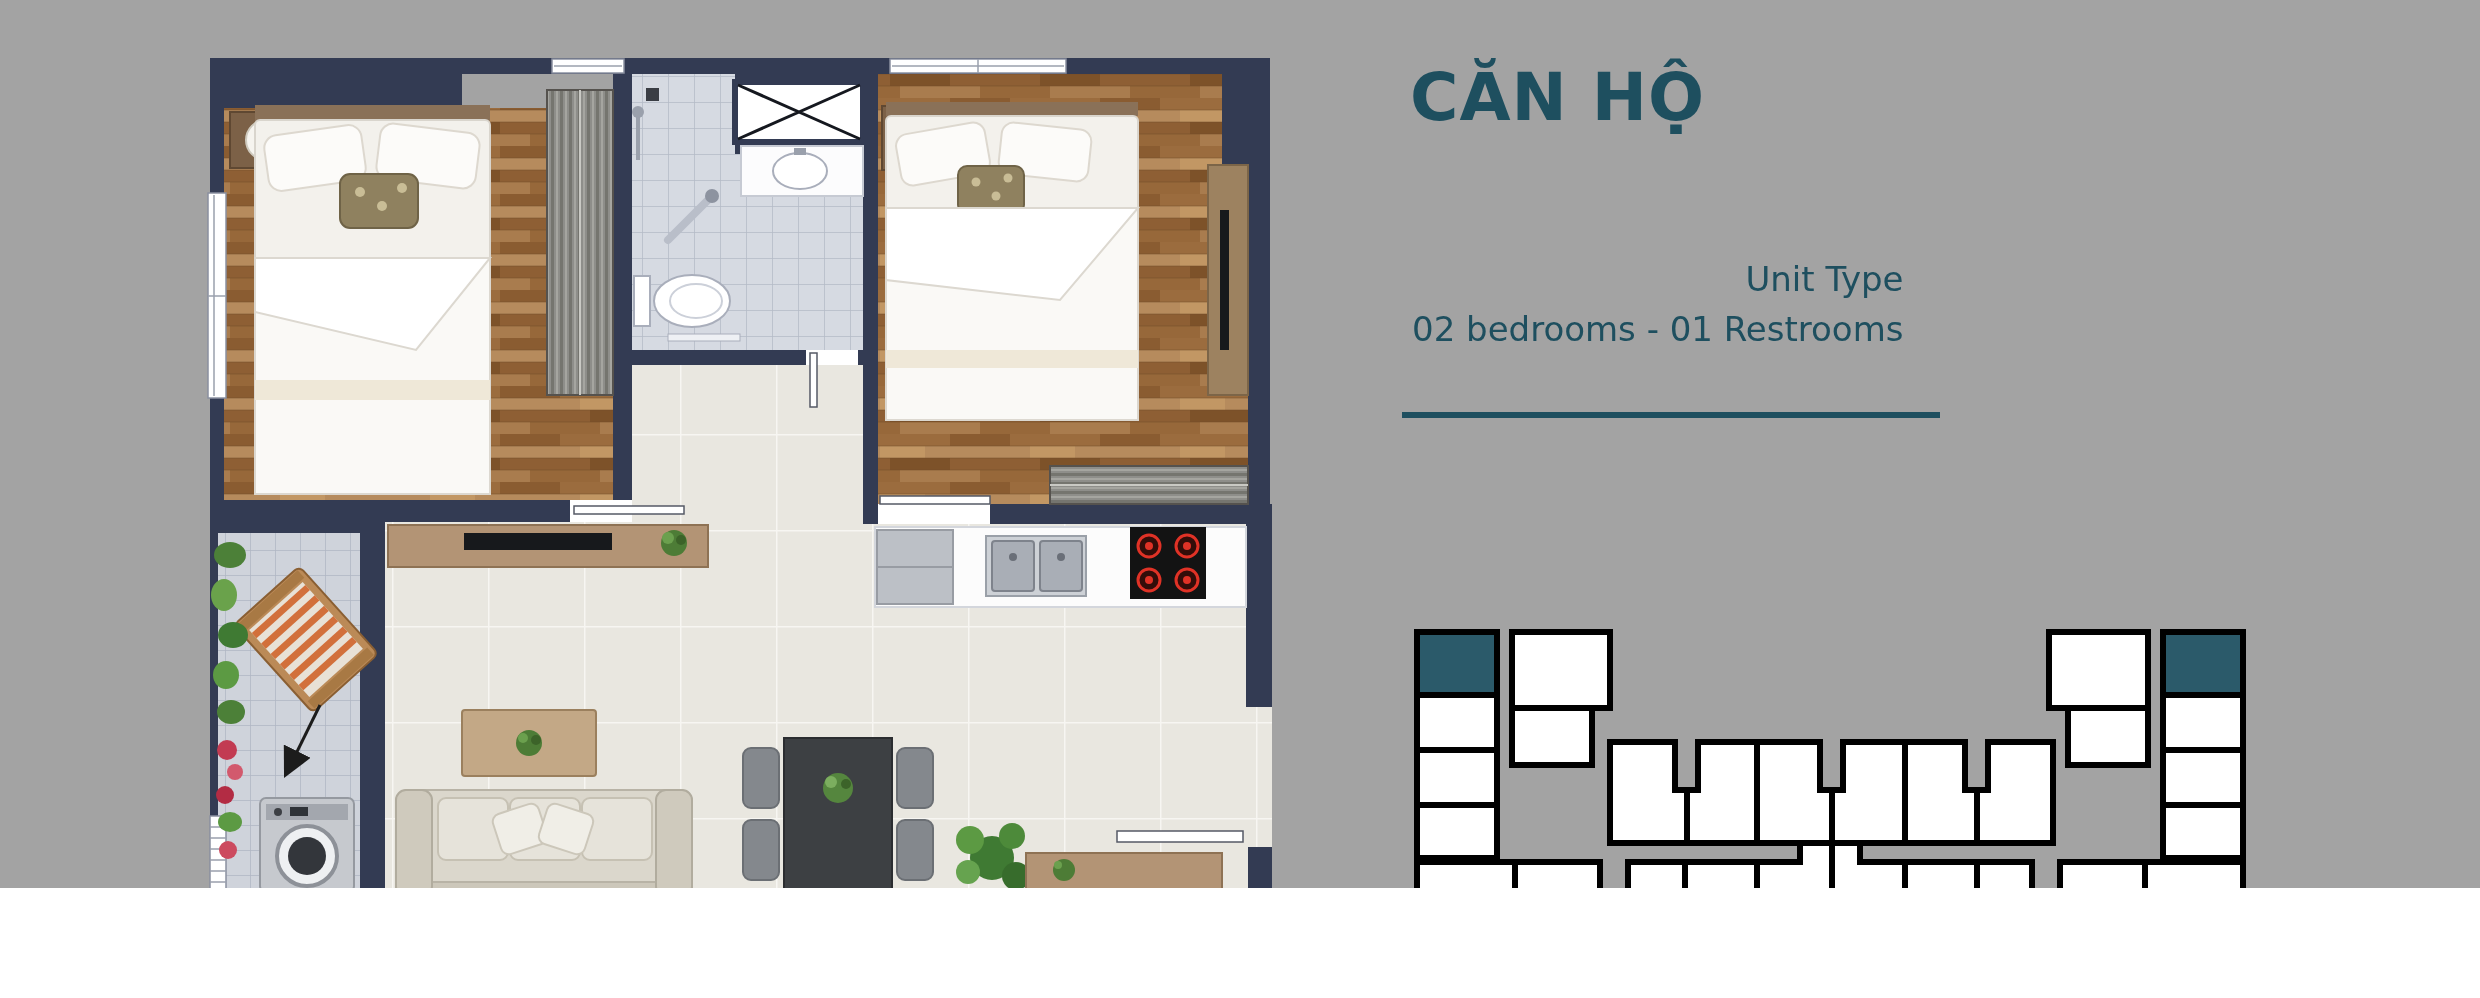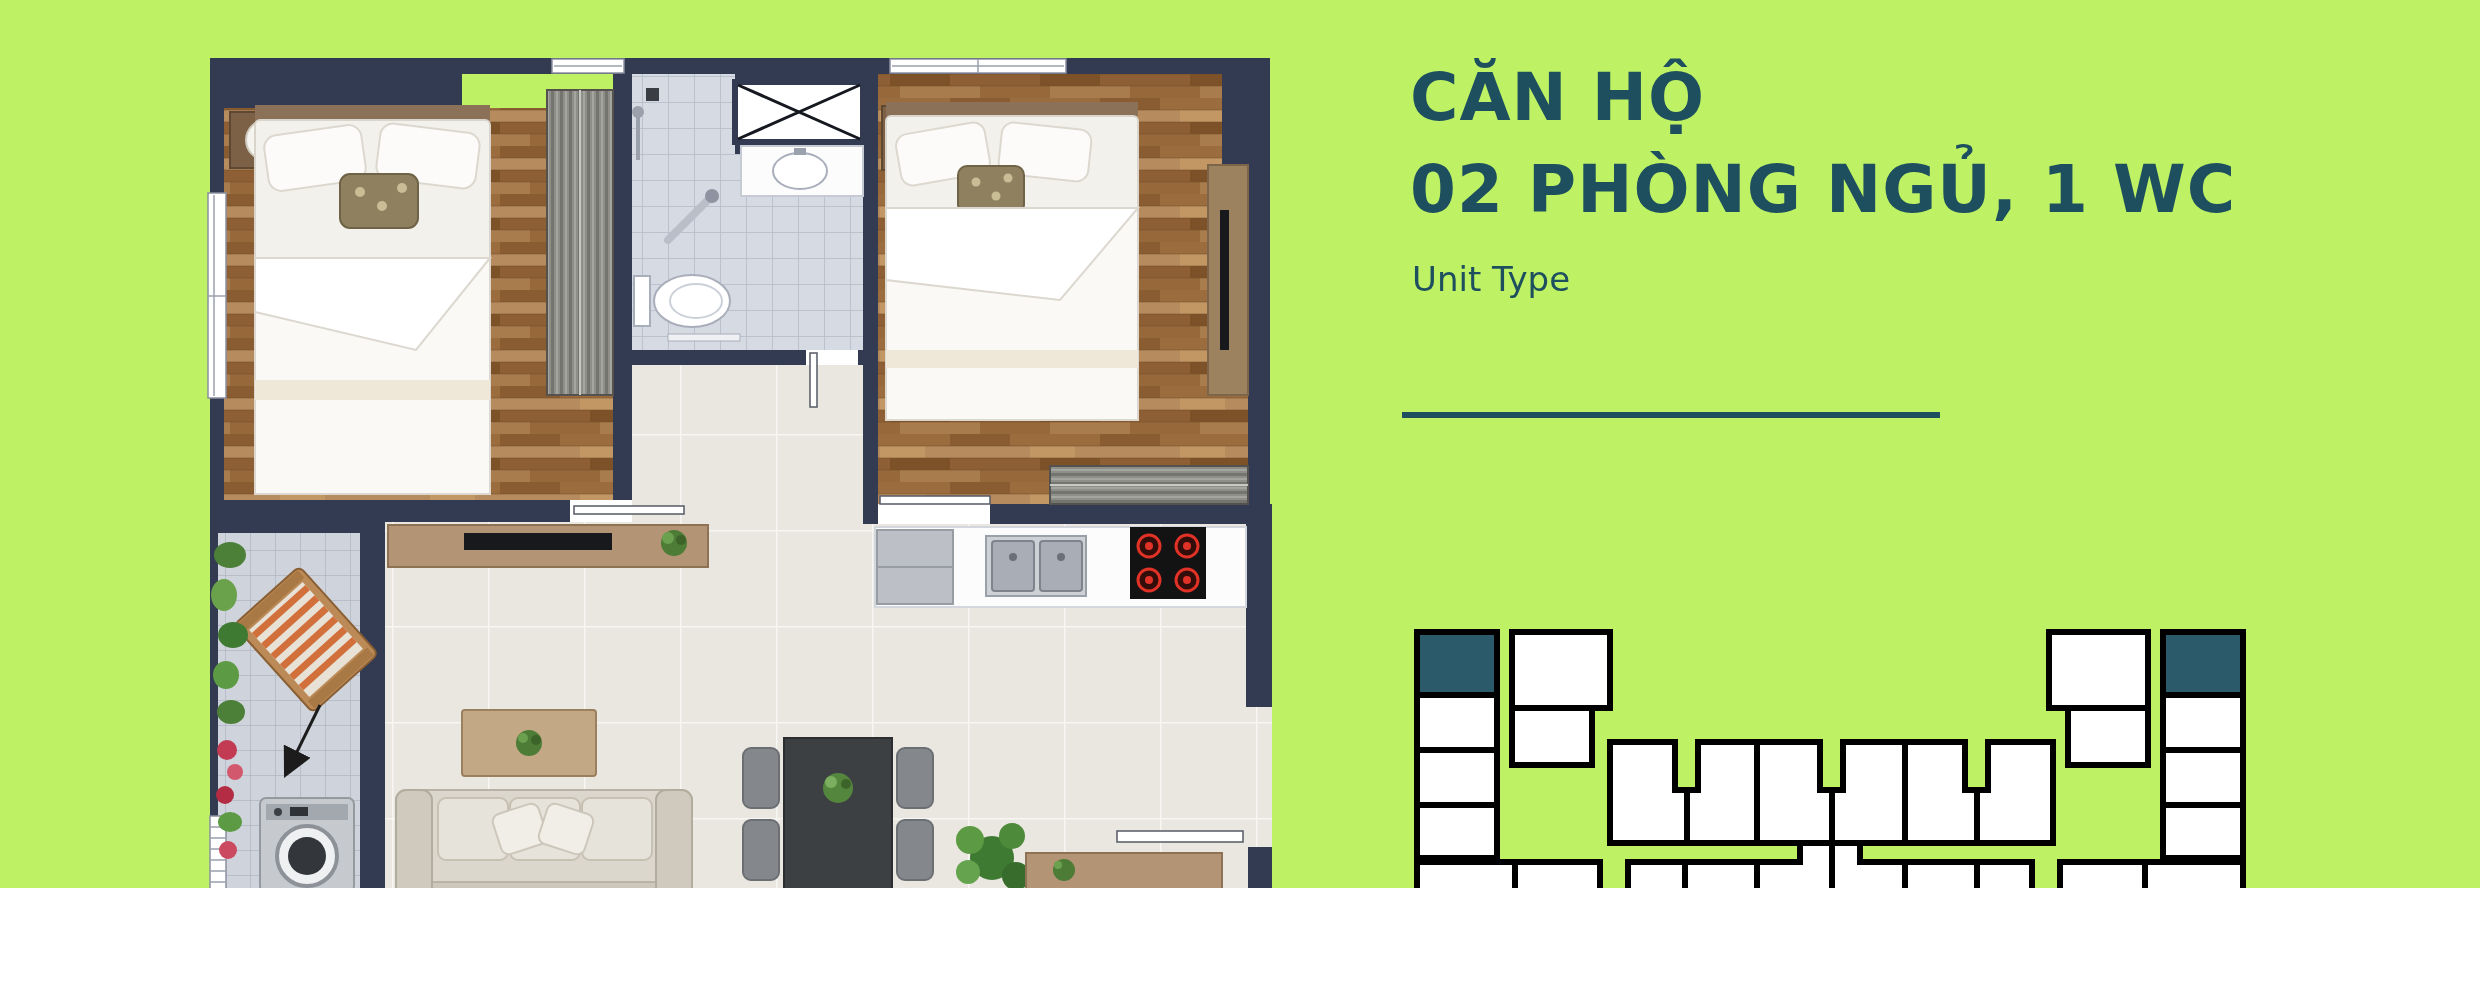--- a/index.html
+++ b/index.html
@@ -2,21 +2,21 @@
 <html style="--accent: #1e4f5f; --wall: #333b53; --key_highlight: #2b5a6a;"><head>
 <meta charset="utf-8">
 <style>
   html,body{margin:0;padding:0;background:#ffffff;}
   :root{
     --accent:#1e4f5f;
     --wall:#333b53;
     --key_highlight:#2b5a6a;
   }
   .stage{
-    position:relative;width:2480px;height:888px;background:#bef264;overflow:hidden;
+    position:relative;width:2480px;height:888px;background:#a3a3a3;overflow:hidden;
     font-family:"DejaVu Sans","Liberation Sans",sans-serif;
   }
   .plan{position:absolute;left:200px;top:50px;width:1080px;height:900px;}
   .keyplan{position:absolute;left:1405px;top:618px;width:860px;height:352px;}
   .panel-title{
     position:absolute;left:1410px;top:52px;
     font-size:66px;font-weight:bold;color:var(--accent);
     line-height:92px;letter-spacing:1px;white-space:nowrap;
   }
   .unit-type{
@@ -350,25 +350,25 @@
         <ellipse cx="30" cy="772" rx="12" ry="10" fill="#5c9a43"></ellipse>
         <circle cx="28" cy="800" r="9" fill="#cc4a5f"></circle>
       </g>
       <line x1="120" y1="655" x2="88" y2="720" stroke="#1c1c1c" stroke-width="3" marker-end="url(#ah)"></line>
     </g>
   </svg>
   </div>
 
   <div class="panel-title">
     <div>CĂN HỘ</div>
-    <div>02 PHÒNG NGỦ, 1 WC</div>
   </div>
 
   <div class="unit-type">
     <div>Unit Type</div>
+    <div>02 bedrooms - 01 Restrooms</div>
   </div>
 
   <div class="divider"></div>
 
 
   <div class="keyplan">
   <svg width="860" height="352" viewBox="1405 618 860 352" xmlns="http://www.w3.org/2000/svg">
     <g>
       <rect class="kp-hl" x="1417" y="632" width="80" height="63"></rect>
       <rect class="kp" x="1417" y="695" width="80" height="55"></rect>

